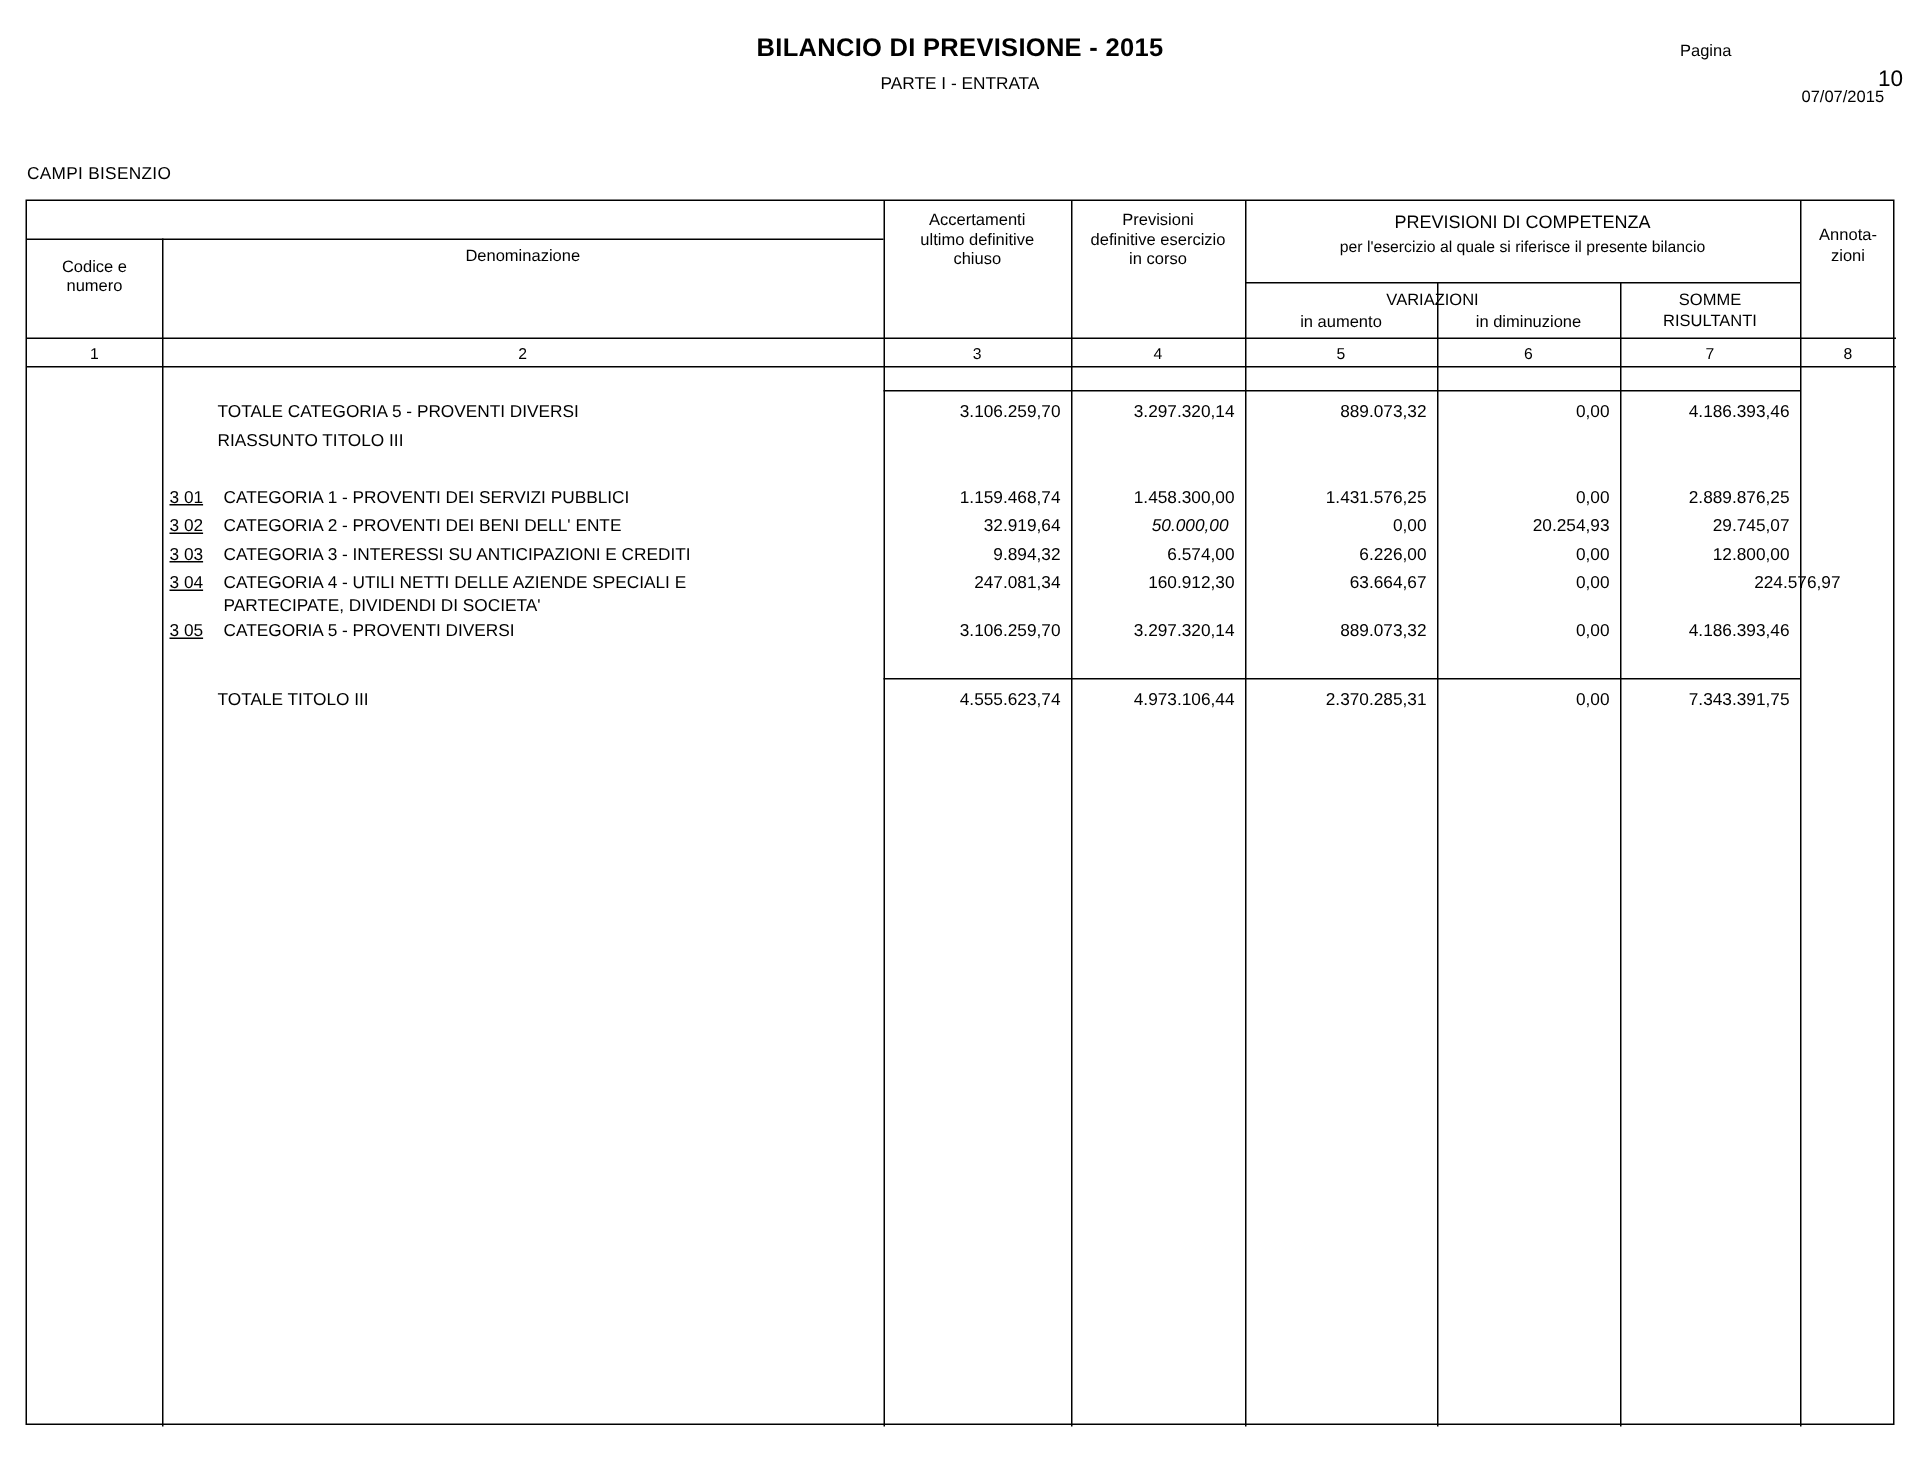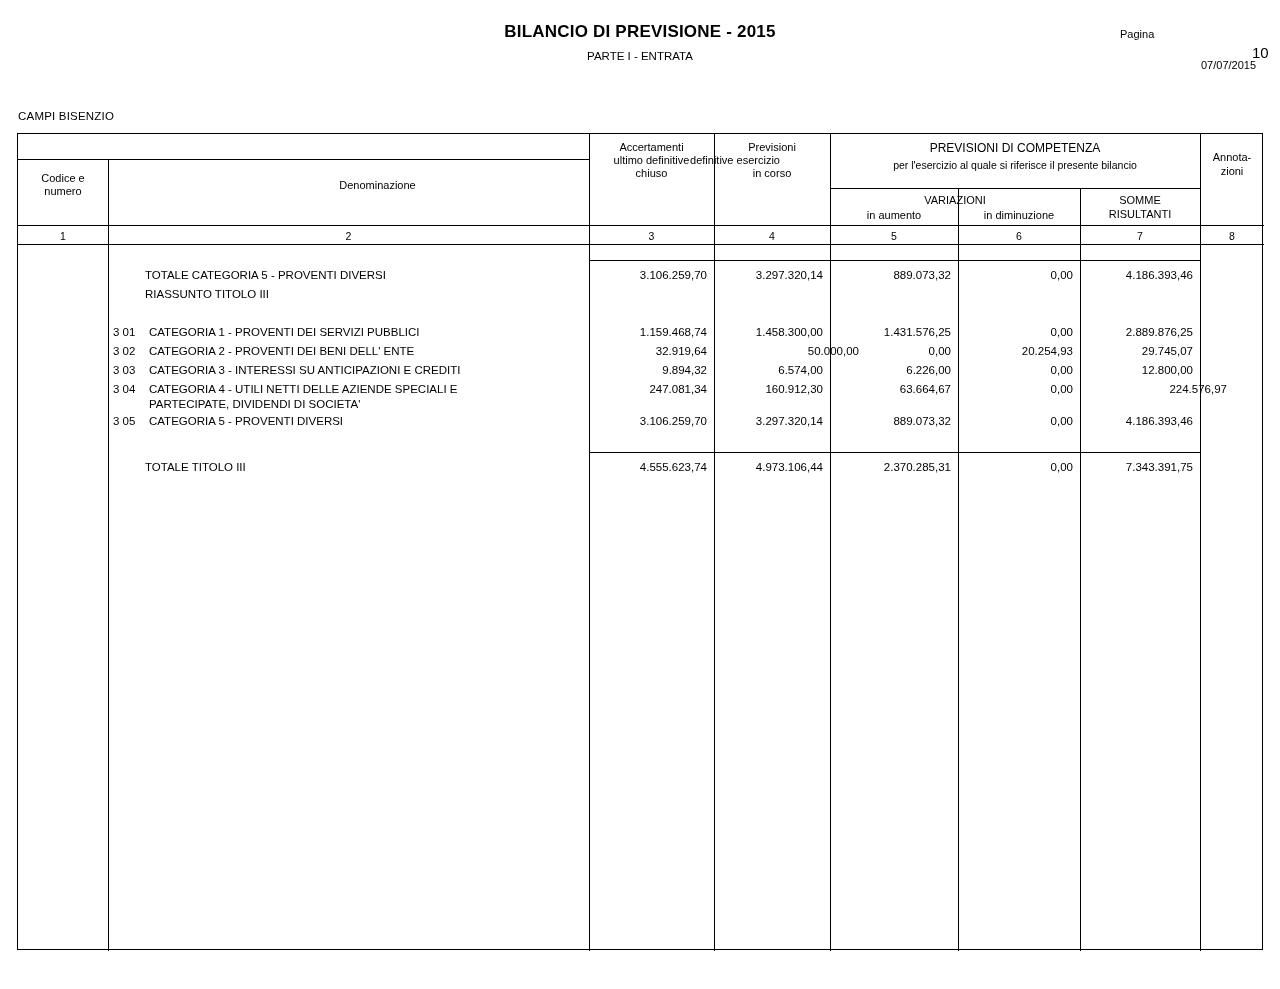--- a/index.html
+++ b/index.html
@@ -126,20 +126,21 @@
     height: 17px;
   }
   .cell {
     position: absolute;
     font-size: 11.5px;
     line-height: 15px;
     white-space: nowrap;
   }
   .cell.code {
     text-align: left;
+    text-decoration: underline;
   }
   .cell.den {
     text-align: center;
   }
   .cell.num {
     text-align: right;
   }
   .cont-line {
     position: absolute;
     font-size: 11.5px;
@@ -184,28 +185,28 @@
     <div class="hline" style="left:0; top:110px; width:1246px;"></div>
 
     <div class="hline thin" style="left:571px; top:126px; width:611px;"></div>
 
     <div class="hline" style="left:571px; top:318px; width:611px;"></div>
 
 
     <div class="hcell" style="left:0; top:38px; width:90px;">Codice e</div>
     <div class="hcell" style="left:0; top:51px; width:90px;">numero</div>
 
-    <div class="hcell" style="left:90px; top:45px; width:481px;padding-left:29px;">Denominazione</div>
+    <div class="hcell" style="left:90px; top:31px; width:481px;">Denominazione</div>
 
     <div class="hcell" style="left:571px; top:7px; width:125px;">Accertamenti</div>
     <div class="hcell" style="left:571px; top:20px; width:125px;">ultimo definitive</div>
     <div class="hcell" style="left:571px; top:33px; width:125px;">chiuso</div>
 
     <div class="hcell" style="left:696px; top:7px; width:116px;">Previsioni</div>
-    <div class="hcell" style="left:659px; top:20px; width:116px;">definitive esercizio</div>
+    <div class="hcell" style="left:696px; top:20px; width:116px;">definitive esercizio</div>
     <div class="hcell" style="left:696px; top:33px; width:116px;">in corso</div>
 
     <div class="hcell" style="left:812px; top:8px; width:370px; font-size:12px;">PREVISIONI DI COMPETENZA</div>
     <div class="hcell small" style="left:812px; top:25px; width:370px;">per l'esercizio al quale si riferisce il presente bilancio</div>
 
     <div class="hcell" style="left:812px; top:60px; width:250px;">VARIAZIONI</div>
     <div class="hcell" style="left:812px; top:75px; width:128px;">in aumento</div>
     <div class="hcell" style="left:940px; top:75px; width:122px;">in diminuzione</div>
 
     <div class="hcell" style="left:1062px; top:60px; width:120px;">SOMME</div>
@@ -245,21 +246,21 @@
         <div class="cell num" style="left:696px; width:109px;">1.458.300,00</div>
         <div class="cell num" style="left:812px; width:121px;">1.431.576,25</div>
         <div class="cell num" style="left:940px; width:115px;">0,00</div>
         <div class="cell num" style="left:1062px; width:113px;">2.889.876,25</div>
       </div>
 
       <div class="row" style="top:100px;">
         <div class="cell code" style="left:95px;">3  02</div>
         <div class="cell den" style="left:131px;">CATEGORIA 2 - PROVENTI DEI BENI DELL' ENTE</div>
         <div class="cell num" style="left:571px; width:118px;">32.919,64</div>
-        <div class="cell num" style="left:732px; width:109px;">50.000,00</div>
+        <div class="cell num" style="left:692px; width:109px;font-style:italic;">50.000,00</div>
         <div class="cell num" style="left:812px; width:121px;">0,00</div>
         <div class="cell num" style="left:940px; width:115px;">20.254,93</div>
         <div class="cell num" style="left:1062px; width:113px;">29.745,07</div>
       </div>
 
       <div class="row" style="top:119px;">
         <div class="cell code" style="left:95px;">3  03</div>
         <div class="cell den" style="left:131px;">CATEGORIA 3 - INTERESSI SU ANTICIPAZIONI E CREDITI</div>
         <div class="cell num" style="left:571px; width:118px;">9.894,32</div>
         <div class="cell num" style="left:696px; width:109px;">6.574,00</div>

